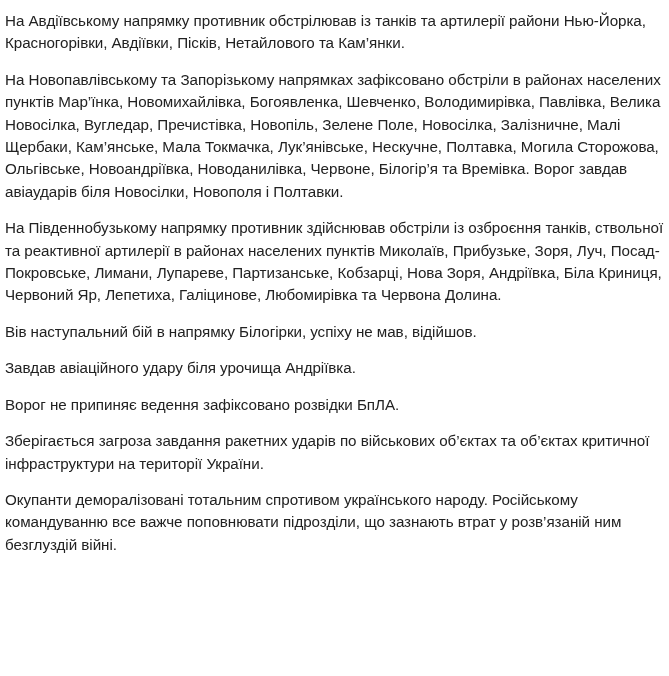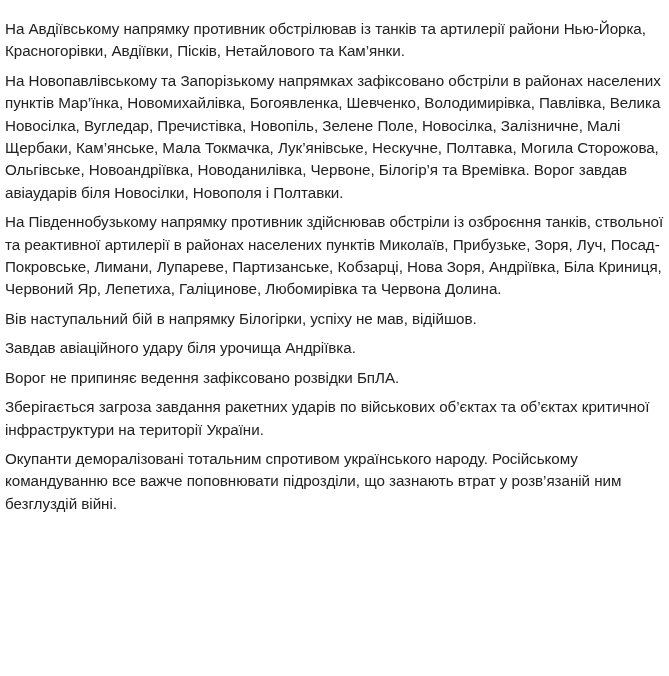--- a/index.html
+++ b/index.html
@@ -29,24 +29,24 @@
     font-size: 15.2px;
     line-height: 22.4px;
     color: #222222;
     text-align: left;
     letter-spacing: -0.05px;
     word-spacing: 0px;
     white-space: pre-wrap;
   }
   
   .para + .para.spaced {
-    margin-top: 7px;
+    margin-top: 14px;
   }
   .para.tight {
-    margin-top: 16px;
+    margin-top: 8px;
   }
 </style>
 </head>
 <body style="background: rgb(255, 255, 255); color: rgb(34, 34, 34);">
 
 <div id="report" style="background: rgb(255, 255, 255);">
     <p class="para tight">На Авдіївському напрямку противник обстрілював із танків та артилерії райони Нью-Йорка, Красногорівки, Авдіївки, Пісків, Нетайлового та Кам’янки.</p>
     <p class="para spaced">На Новопавлівському та Запорізькому напрямках зафіксовано обстріли в районах населених пунктів Мар’їнка, Новомихайлівка, Богоявленка, Шевченко, Володимирівка, Павлівка, Велика Новосілка, Вугледар, Пречистівка, Новопіль, Зелене Поле, Новосілка, Залізничне, Малі Щербаки, Кам’янське, Мала Токмачка, Лук’янівське, Нескучне, Полтавка, Могила Сторожова, Ольгівське, Новоандріївка, Новоданилівка, Червоне, Білогір’я та Времівка. Ворог завдав авіаударів біля Новосілки, Новополя і Полтавки.</p>
     <p class="para spaced">На Південнобузькому напрямку противник здійснював обстріли із озброєння танків, ствольної та реактивної артилерії в районах населених пунктів Миколаїв, Прибузьке, Зоря, Луч, Посад-Покровське, Лимани, Лупареве, Партизанське, Кобзарці, Нова Зоря, Андріївка, Біла Криниця, Червоний Яр, Лепетиха, Галіцинове, Любомирівка та Червона Долина.</p>
     <p class="para spaced">Вів наступальний бій в напрямку Білогірки, успіху не мав, відійшов.</p>

